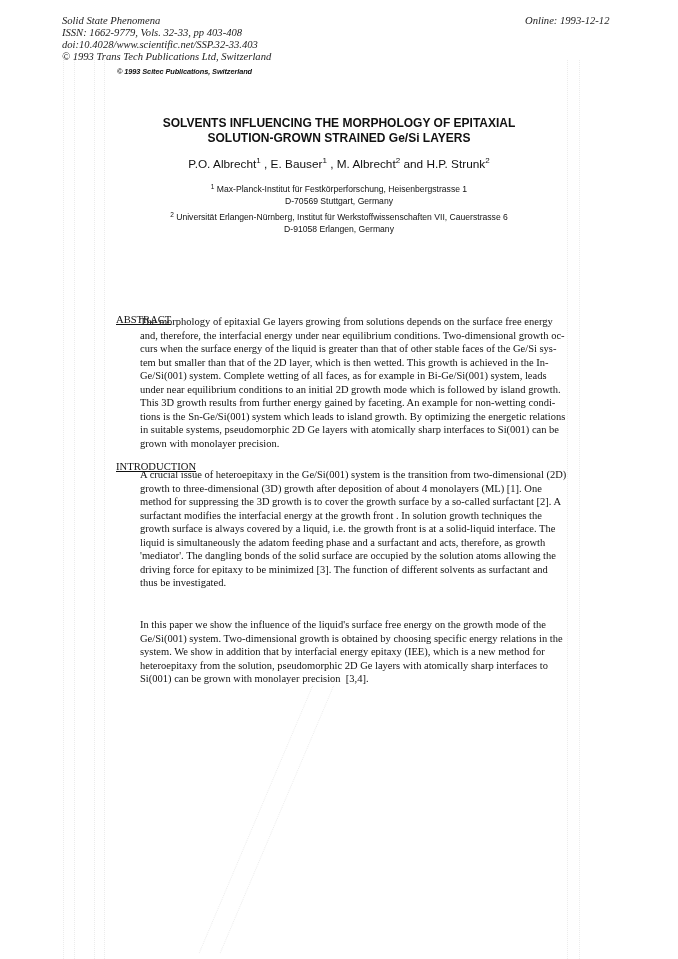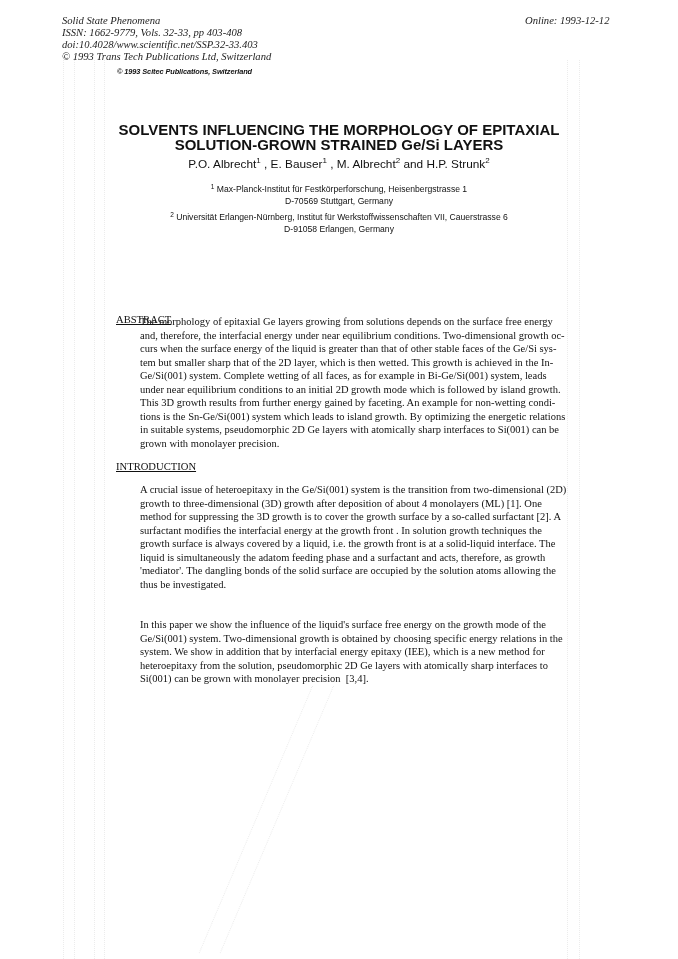--- a/index.html
+++ b/index.html
@@ -6,21 +6,21 @@
   body {
     width: 678px; height: 959px; background: #ffffff; position: relative; overflow: hidden;
     color: #111; font-family: "Liberation Serif", "DejaVu Serif", serif;
   }
   .wm { position: absolute; border-left: 1px dotted #ececec; }
   .wm.diag { transform-origin: top left; }
   .hdr { position: absolute; left: 62px; top: 15px; font-style: italic; font-size: 10.6px; line-height: 12px; color: #222; }
   .hdr div { white-space: nowrap; }
   .online { position: absolute; left: 525px; top: 15px; font-style: italic; font-size: 10.6px; color: #222; white-space: nowrap; }
   .scitec { position: absolute; left: 117px; top: 67px; font-family: "Liberation Sans", sans-serif; font-style: italic; font-weight: bold; font-size: 7.4px; color: #111; white-space: nowrap; letter-spacing: -0.1px; }
-  .title { position: absolute; left: 0; width: 678px; top: 122px; text-align: center; font-family: "Liberation Sans", sans-serif; font-weight: bold; font-size: 15px; line-height: 15px; color: #111; }
+  .title { position: absolute; left: 0; width: 678px; top: 116px; text-align: center; font-family: "Liberation Sans", sans-serif; font-weight: bold; font-size: 12px; line-height: 15px; color: #111; }
   .authors { position: absolute; left: 0; width: 678px; top: 156px; text-align: center; font-family: "Liberation Sans", sans-serif; font-size: 11.8px; color: #111; }
   .authors sup { font-size: 8px; vertical-align: 5px; }
   .affil { position: absolute; left: 0; width: 678px; text-align: center; font-family: "Liberation Sans", sans-serif; font-size: 8.6px; line-height: 12px; color: #111; }
   .affil sup { font-size: 6.5px; vertical-align: 3px; }
   .section-head { position: absolute; left: 116px; font-size: 10.6px; text-decoration: underline; color: #111; }
   .para { position: absolute; left: 116px; width: 432px; font-size: 10.5px; line-height: 13.55px; color: #111; }
   .para div { white-space: nowrap; margin-left: 24px; }
 </style>
 </head>
 <body>
@@ -59,38 +59,39 @@
 <div class="affil" style="top:209px;">
   <div><sup>2</sup> <span>Universität Erlangen-Nürnberg, Institut für Werkstoffwissenschaften VII, Cauerstrasse 6</span></div>
   <div>D-91058 Erlangen, Germany</div>
 </div>
 
 <div class="section-head" style="top:292px;margin-top:22px;">ABSTRACT</div>
 <div class="para" style="top:315px;">
   <div>The morphology of epitaxial Ge layers growing from solutions depends on the surface free energy</div>
   <div>and, therefore, the interfacial energy under near equilibrium conditions. Two-dimensional growth oc-</div>
   <div>curs when the surface energy of the liquid is greater than that of other stable faces of the Ge/Si sys-</div>
-  <div>tem but smaller sharp that of the 2D layer, which is then wetted. This growth is achieved in the In-</div>
+  <div>tem but smaller than that of the 2D layer, which is then wetted. This growth is achieved in the In-</div>
   <div>Ge/Si(001) system. Complete wetting of all faces, as for example in Bi-Ge/Si(001) system, leads</div>
   <div>under near equilibrium conditions to an initial 2D growth mode which is followed by island growth.</div>
   <div>This 3D growth results from further energy gained by faceting. An example for non-wetting condi-</div>
   <div>tions is the Sn-Ge/Si(001) system which leads to island growth. By optimizing the energetic relations</div>
   <div>in suitable systems, pseudomorphic 2D Ge layers with atomically sharp interfaces to Si(001) can be</div>
   <div>grown with monolayer precision.</div>
 </div>
 
 <div class="section-head" style="top:461px;">INTRODUCTION</div>
-<div class="para" style="top:483px;font-family:Liberation Serif, serif;">
+<div class="para" style="top:468px;font-family:Liberation Serif, serif;">
   <div>A crucial issue of heteroepitaxy in the Ge/Si(001) system is the transition from two-dimensional (2D)</div>
   <div>growth to three-dimensional (3D) growth after deposition of about 4 monolayers (ML) [1]. One</div>
   <div>method for suppressing the 3D growth is to cover the growth surface by a so-called surfactant [2]. A</div>
   <div>surfactant modifies the interfacial energy at the growth front . In solution growth techniques the</div>
   <div>growth surface is always covered by a liquid, i.e. the growth front is at a solid-liquid interface. The</div>
   <div>liquid is simultaneously the adatom feeding phase and a surfactant and acts, therefore, as growth</div>
   <div>'mediator'. The dangling bonds of the solid surface are occupied by the solution atoms allowing the</div>
+  <div>driving force for epitaxy to be minimized [3]. The function of different solvents as surfactant and</div>
   <div>thus be investigated.</div>
 </div>
 <div class="para" style="top:618px;">
   <div>In this paper we show the influence of the liquid's surface free energy on the growth mode of the</div>
   <div>Ge/Si(001) system. Two-dimensional growth is obtained by choosing specific energy relations in the</div>
   <div>system. We show in addition that by interfacial energy epitaxy (IEE), which is a new method for</div>
   <div>heteroepitaxy from the solution, pseudomorphic 2D Ge layers with atomically sharp interfaces to</div>
   <div style="white-space:pre">Si(001) can be grown with monolayer precision  [3,4].</div>
 </div>
 

